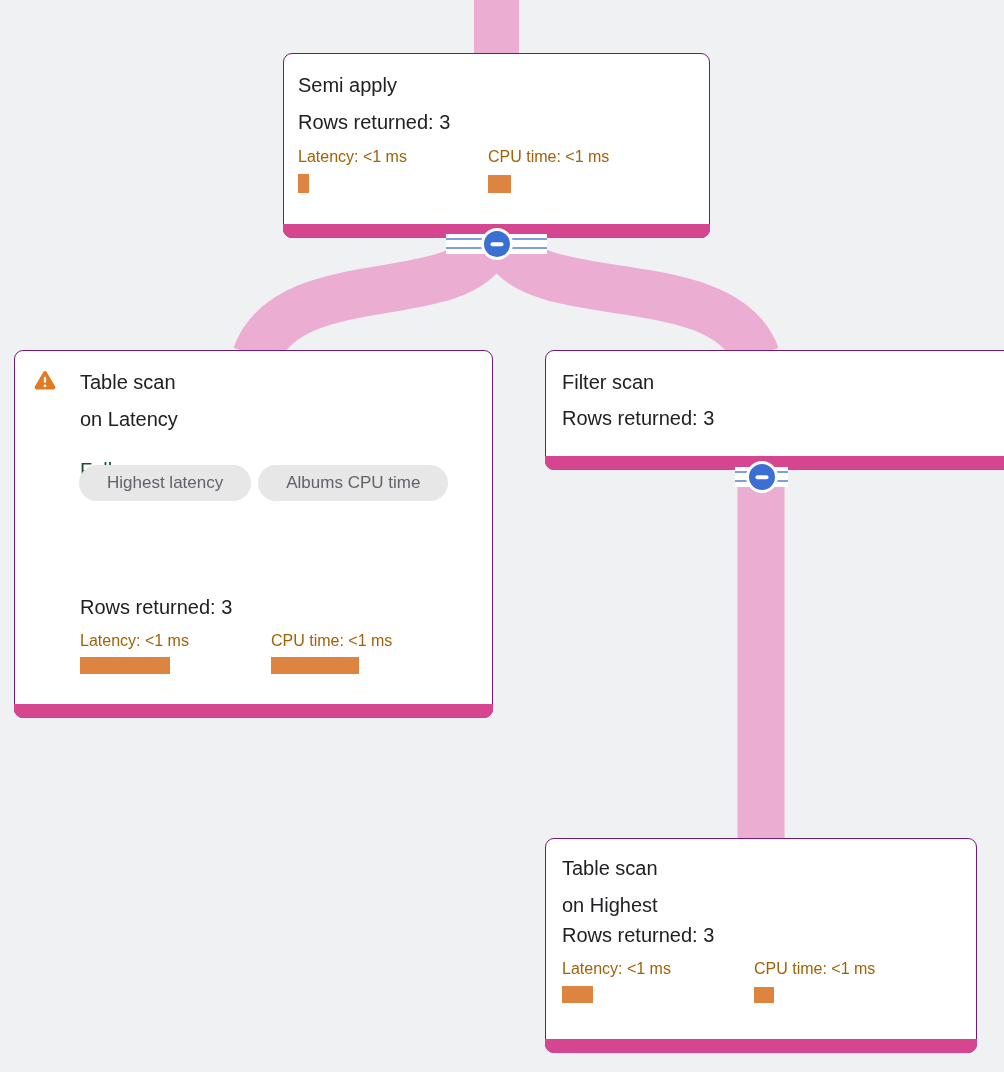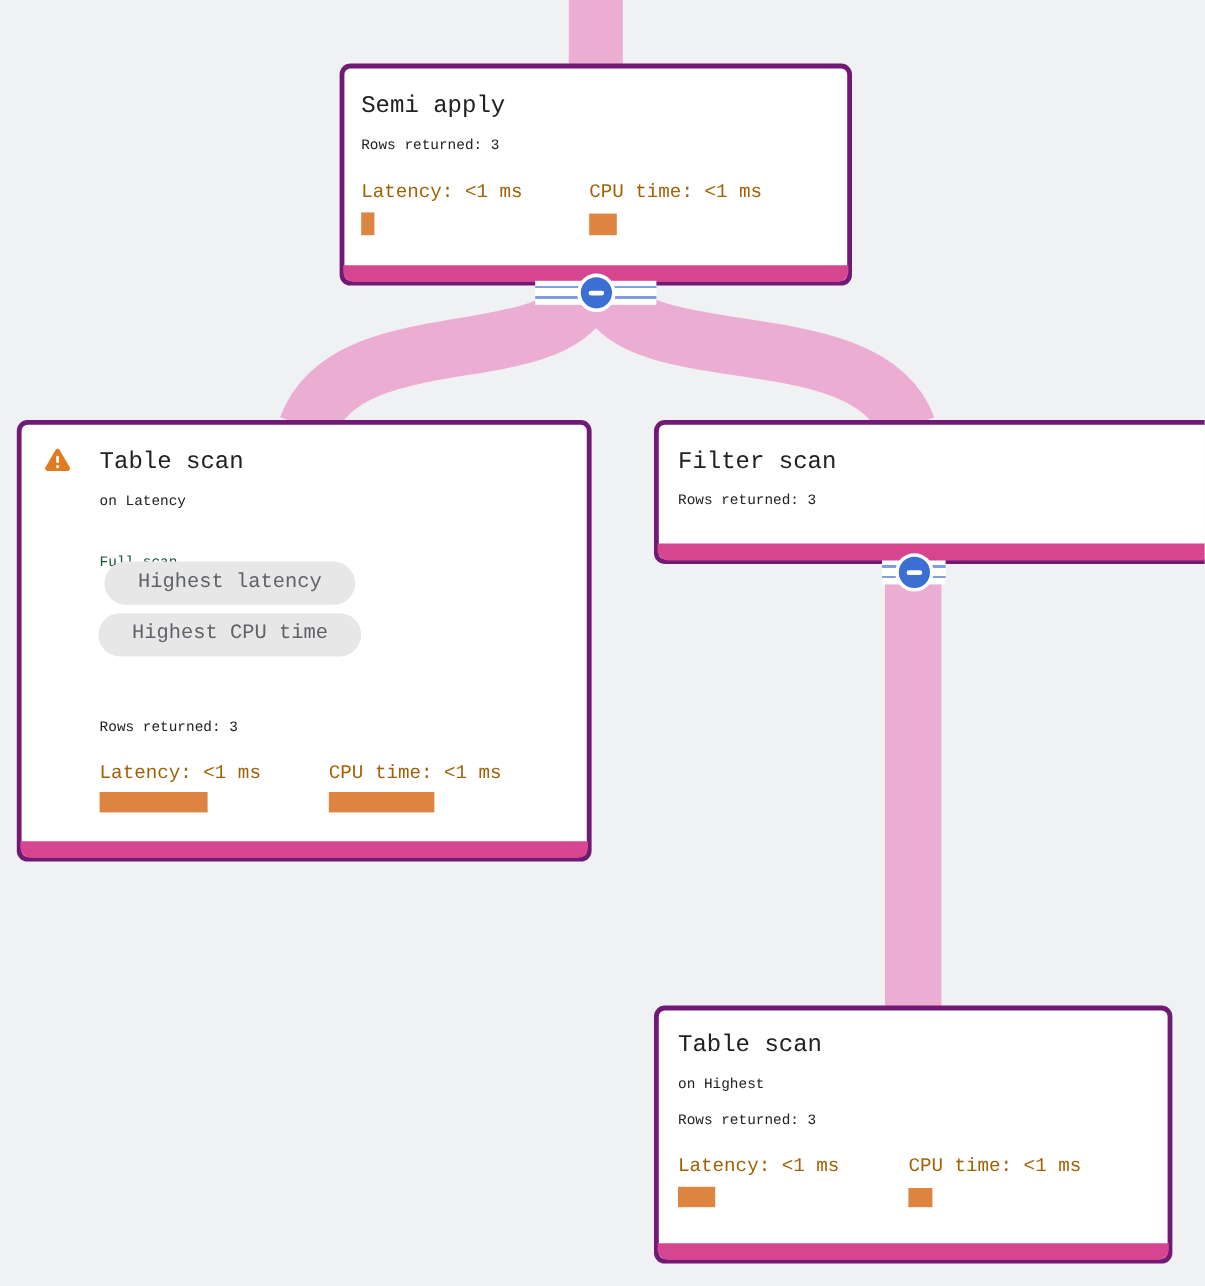--- a/index.html
+++ b/index.html
@@ -6,35 +6,35 @@
   .canvas {
     position:relative; width:1004px; height:1072px; overflow:hidden;
     background:#f0f1f3;
     font-family:"Liberation Sans", sans-serif;
     color:#202124;
   }
   svg.edges { position:absolute; left:0; top:0; z-index:0; }
 
   .card {
     position:absolute; z-index:1; box-sizing:border-box;
-    background:#ffffff; border:4px solid #701a75; border-radius:9px;font-family:Liberation Mono, monospace;
+    background:#ffffff; border:1px solid #701a75; border-radius:9px;
   }
   .accent-bar {
     position:absolute; left:-1px; right:-1px; bottom:-1px; height:14px;
     background:#d6458f; border-radius:0 0 9px 9px;
   }
   .title { position:absolute; font-size:20px; font-weight:500; color:#202124; white-space:nowrap; }
-  .body-text { position:absolute; font-size:12px; color:#202124; white-space:nowrap; }
+  .body-text { position:absolute; font-size:20px; color:#202124; white-space:nowrap; }
   .muted { color:#14532d;margin-top:20px; }
   .metric-label { position:absolute; font-size:16px; color:#a16207; white-space:nowrap; }
   .bar { position:absolute; background:#dd8440; }
 
   .warn-icon { position:absolute; width:24px; height:24px; }
 
-  .pills { position:absolute; display:flex; flex-direction:column; align-items:center; gap:7px; }
+  .pills { position:absolute; display:flex; flex-direction:row; align-items:flex-start; gap:7px; }
   .pill {
     background:#e7e7e8; color:#5f6368; font-size:17px;
     height:36px; line-height:36px; padding:0 28px; border-radius:18px; white-space:nowrap;
   }
 
   .collapse { position:absolute; z-index:3; cursor:pointer; }
   .stripes {
     position:absolute; left:0; right:0; top:0; height:20px;
     background:linear-gradient(#ffffff 0 4px, #7e9ee1 4px 6px, #ffffff 6px 13px, #7e9ee1 13px 15px, #ffffff 15px 20px);
   }
@@ -121,21 +121,21 @@
     <svg class="warn-icon ic" viewBox="0 0 24 24">
       <path d="M10.3 3.9 L1.9 18.4 c-.8 1.3 .2 3 1.7 3 h16.8 c1.5 0 2.5 -1.7 1.7 -3 L13.7 3.9 c-.75 -1.3 -2.65 -1.3 -3.4 0 Z" fill="#e07b20"></path>
       <rect x="10.85" y="8.7" width="2.3" height="6.2" rx="1.1" fill="#ffffff"></rect>
       <circle cx="12" cy="17.9" r="1.4" fill="#ffffff"></circle>
     </svg>
     <div class="title t">Table scan</div>
     <div class="body-text sub">on Latency</div>
     <div class="body-text muted full">Full scan</div>
     <div class="pills">
       <div class="pill">Highest latency</div>
-      <div class="pill">Highest CPU time</div>
+      <div class="pill">Albums CPU time</div>
     </div>
     <div class="body-text r">Rows returned: 3</div>
     <div class="metric-label l1">Latency: &lt;1 ms</div>
     <div class="metric-label l2">CPU time: &lt;1 ms</div>
     <div class="bar b1"></div>
     <div class="bar b2"></div>
     <div class="accent-bar"></div>
   </div>
 
   <div class="card" id="card-filter">

